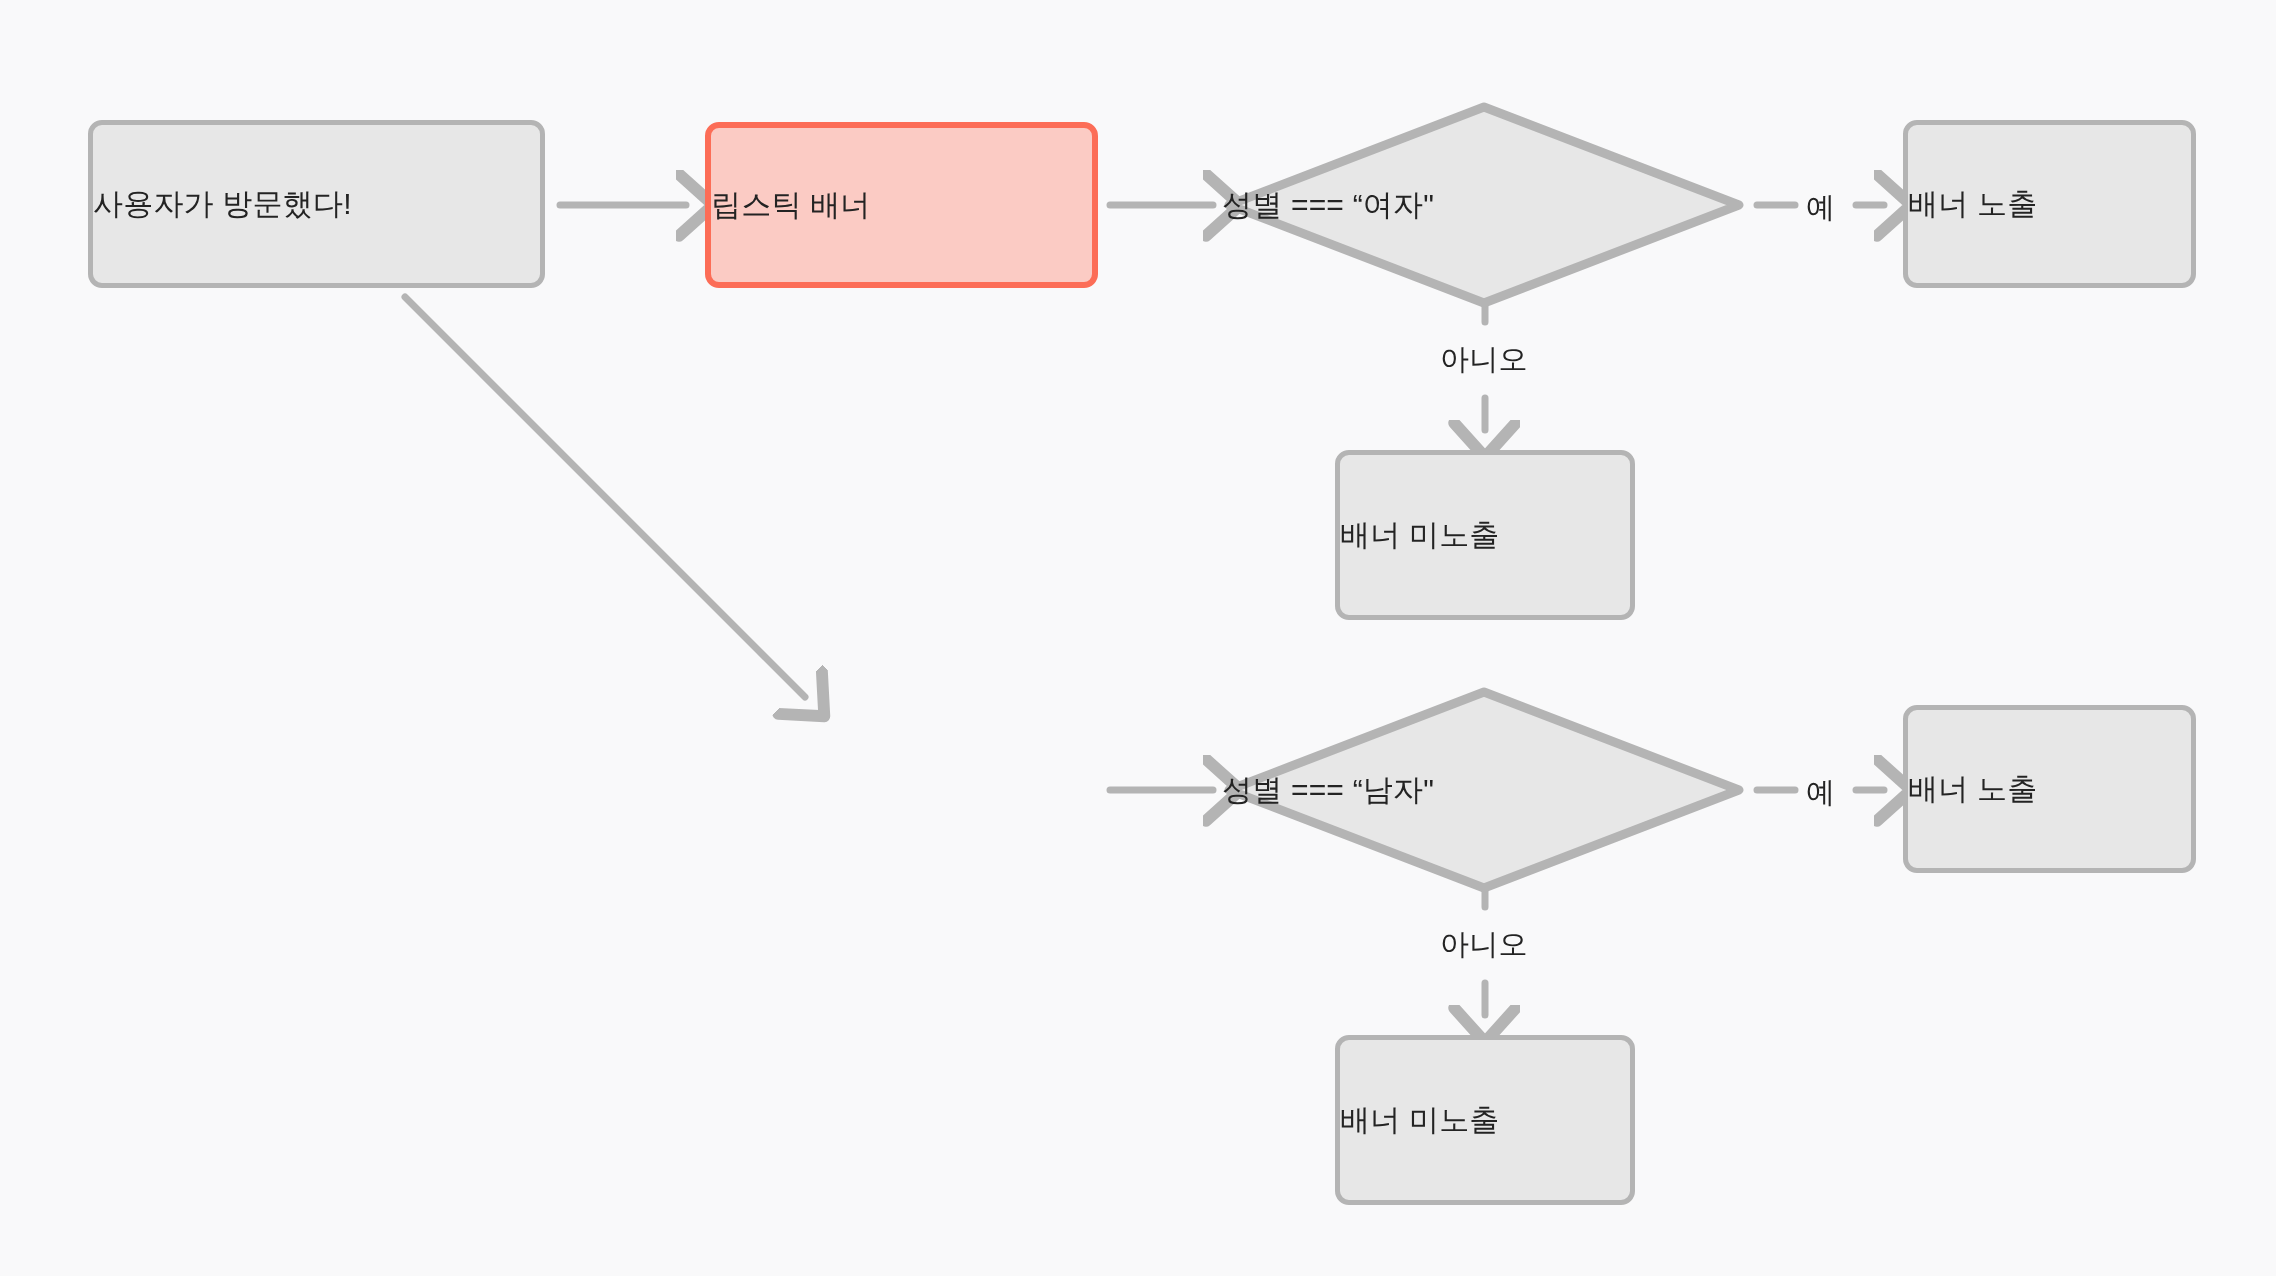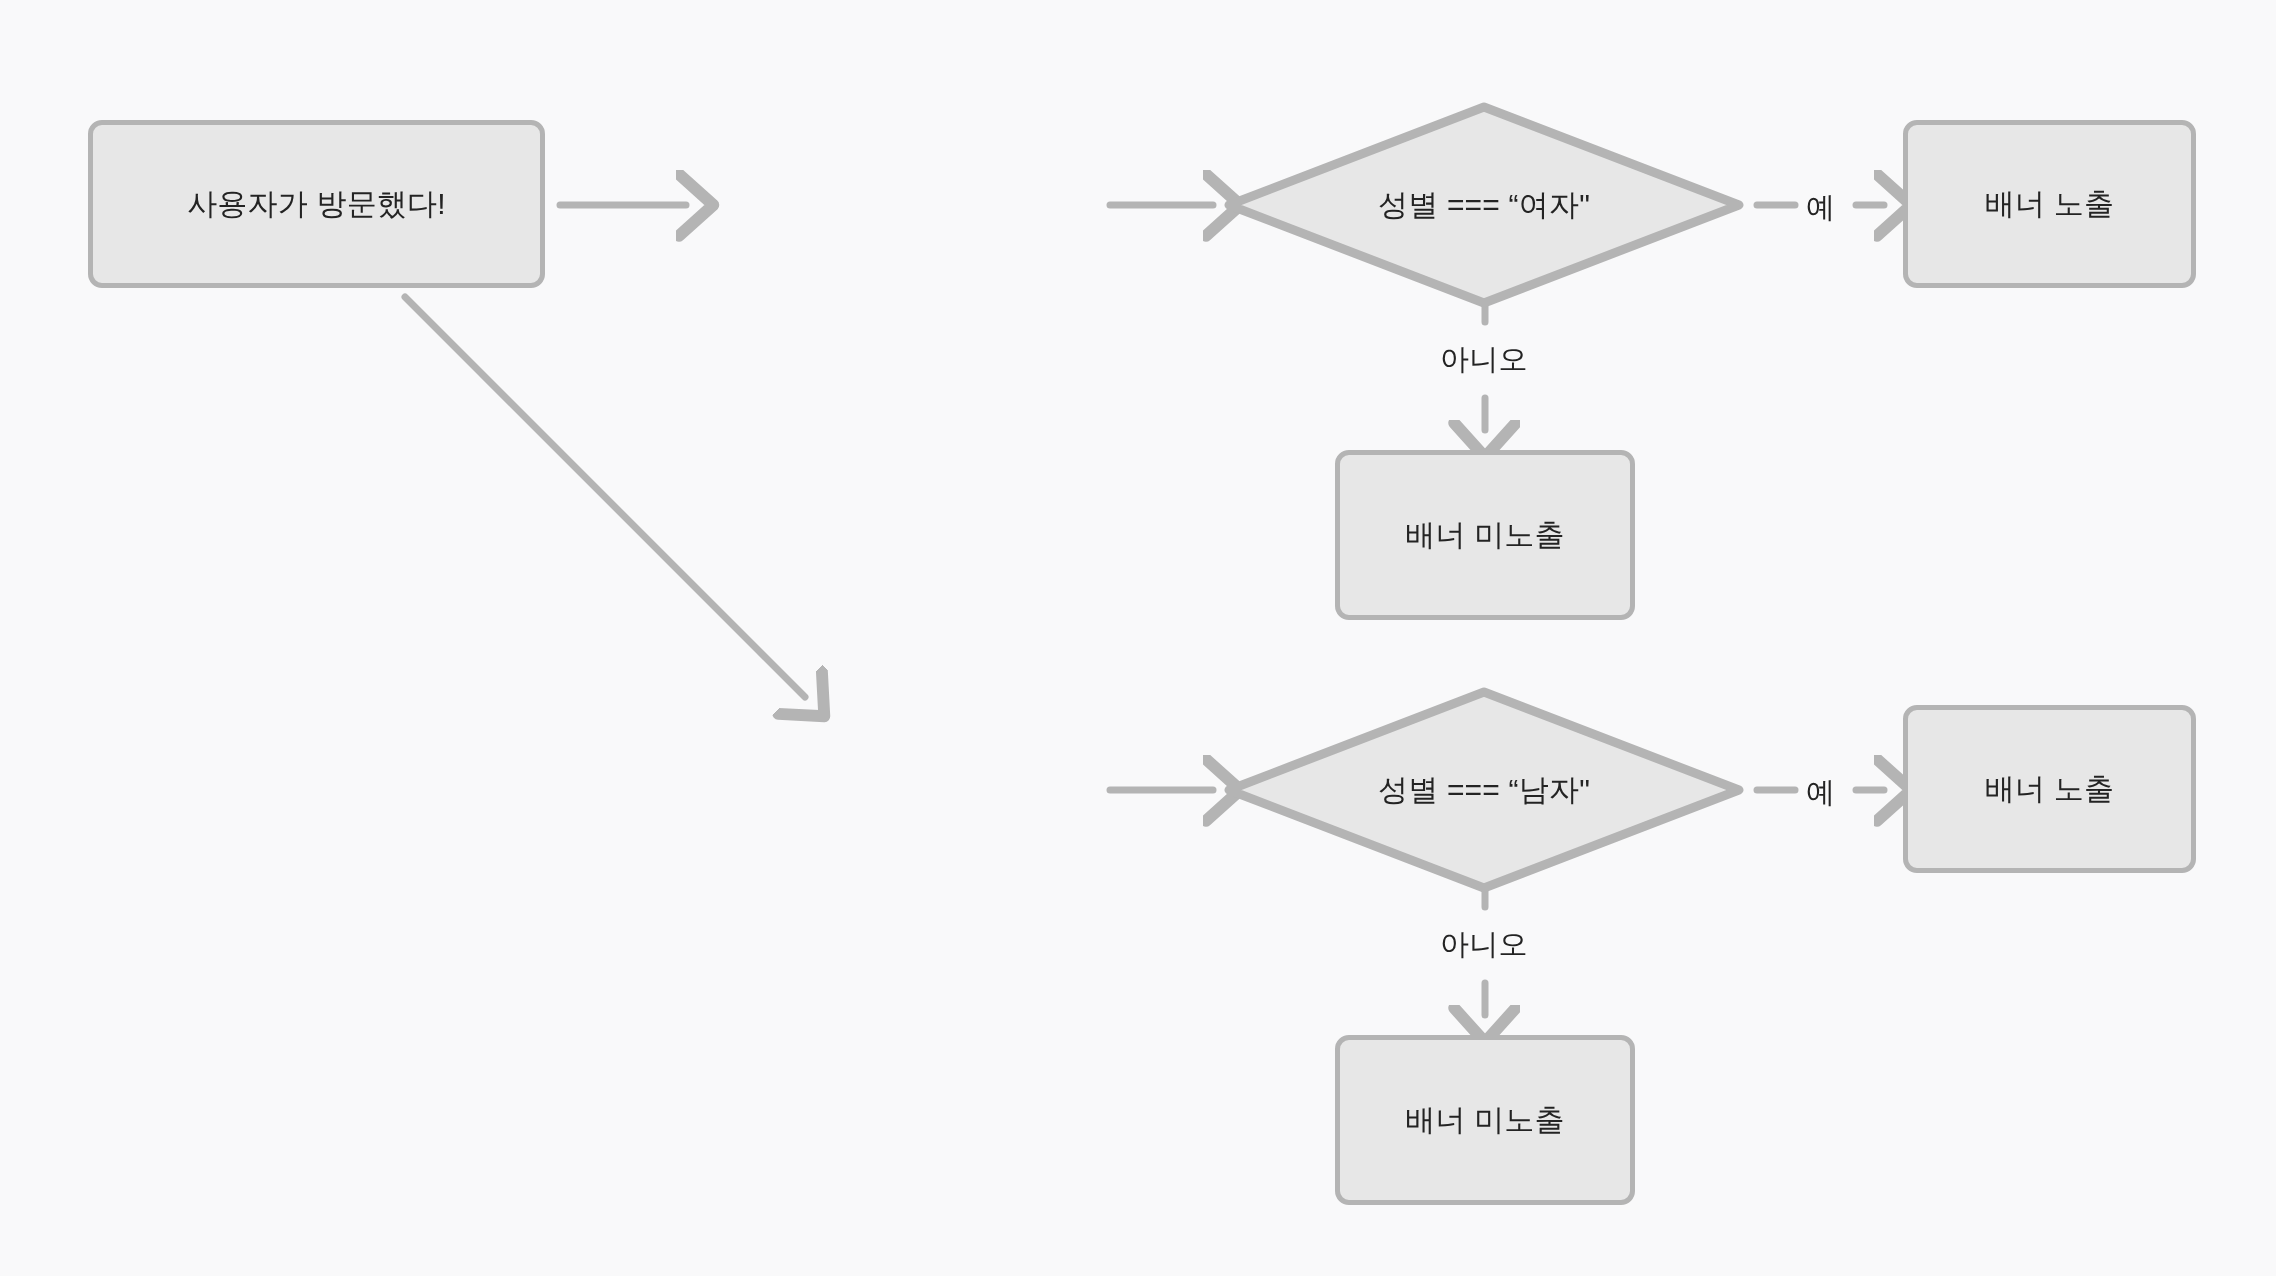--- a/index.html
+++ b/index.html
@@ -20,21 +20,20 @@
     left: 0; top: 0;
     width: 2276px;
     height: 1276px;
     pointer-events: none;
   }
   .node {
     position: absolute;
     box-sizing: border-box;
     display: flex;
     align-items: center;
-    justify-content: center;
     text-align: center;
     color: #232323;
     font-size: 30px;
     line-height: 1.35;
     letter-spacing: 0.2px;
   }
   .node-rect {
     border-radius: 14px;
     border: 5px solid #B4B4B4;
     background: #E7E7E7;
@@ -117,20 +116,23 @@
     <g>
       <line x1="1485" y1="877" x2="1485" y2="907" stroke="#B4B4B4" stroke-width="7" stroke-linecap="round"></line>
       <line x1="1485" y1="983" x2="1485" y2="1015" stroke="#B4B4B4" stroke-width="7" stroke-linecap="round" marker-end="url(#arrowOpen)"></line>
     </g>
   </svg>
 
   <div class="node node-rect" style="left:88px; top:120px; width:457px; height:168px;">
     <span>사용자가 방문했다!</span>
   </div>
 
+  <div class="node node-rect accent-red" style="left:705px; top:122px; width:393px; height:166px;">
+    <span>립스틱 배너</span>
+  </div>
 
   <div class="node node-diamond" style="left:1222px; top:100px; width:524px; height:210px;">
     <svg class="diamond-svg" viewBox="0 0 524 210" preserveAspectRatio="none">
       <polygon points="262,7 517,105 262,203 7,105" fill="#E7E7E7" stroke="#B4B4B4" stroke-width="9" stroke-linejoin="round"></polygon>
     </svg>
     <span class="diamond-text">성별 === “여자"</span>
   </div>
 
   <div class="node node-rect" style="left:1903px; top:120px; width:293px; height:168px;">
     <span>배너 노출</span>

